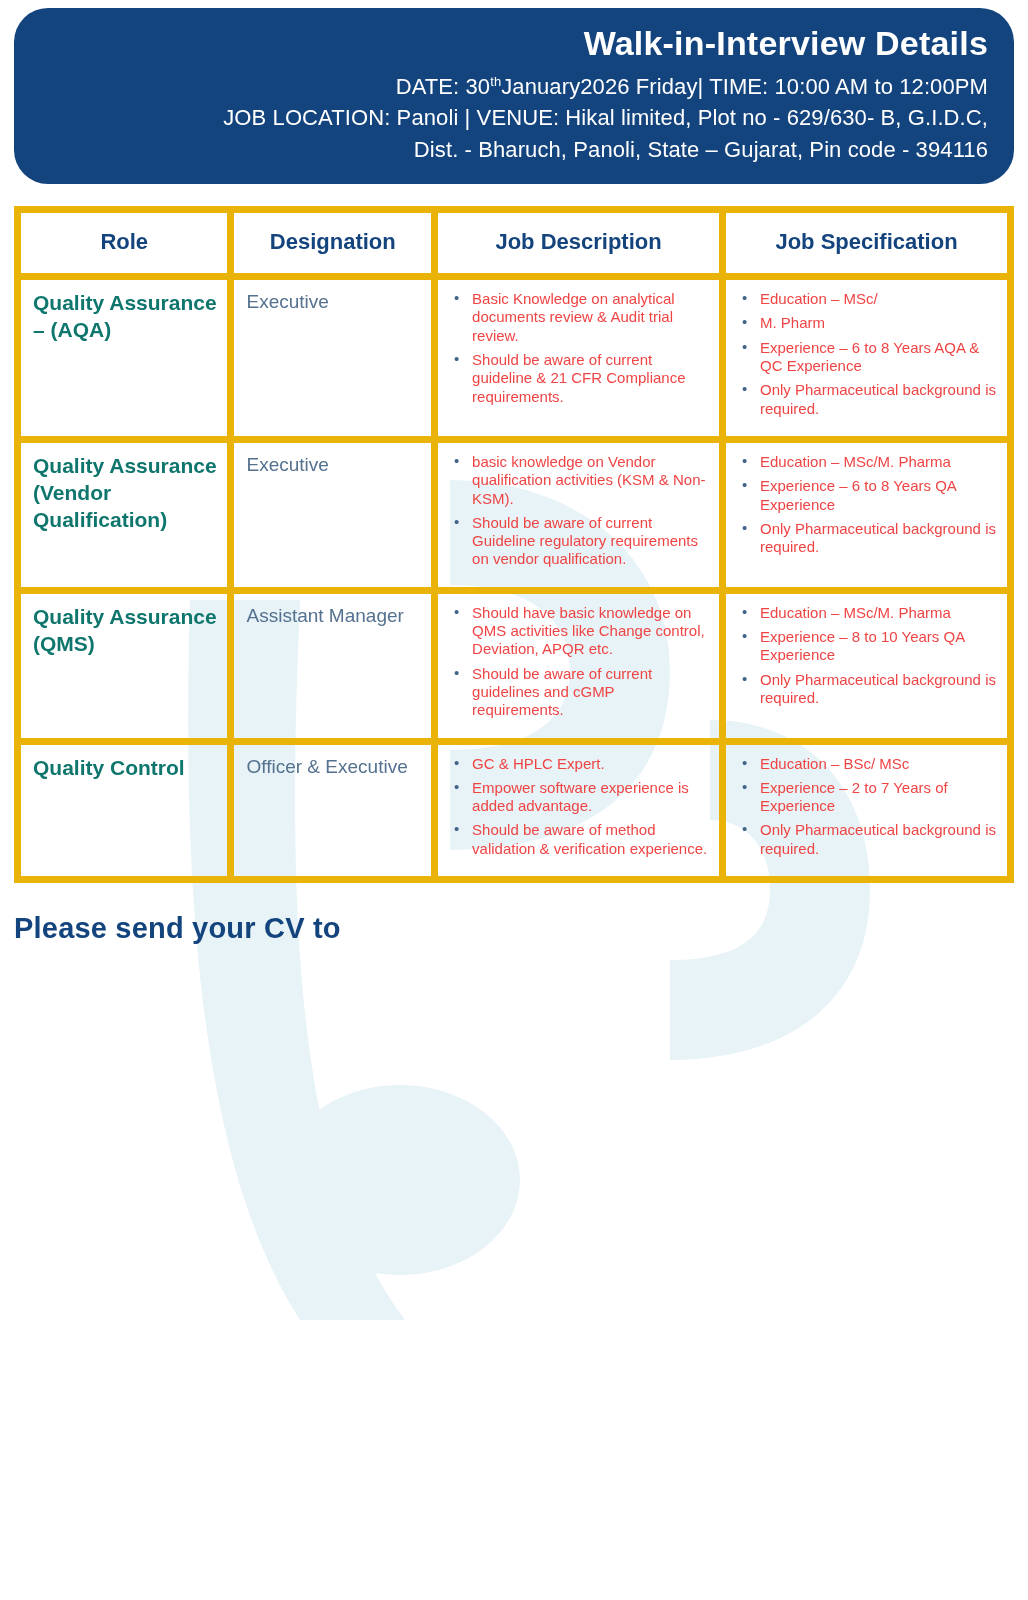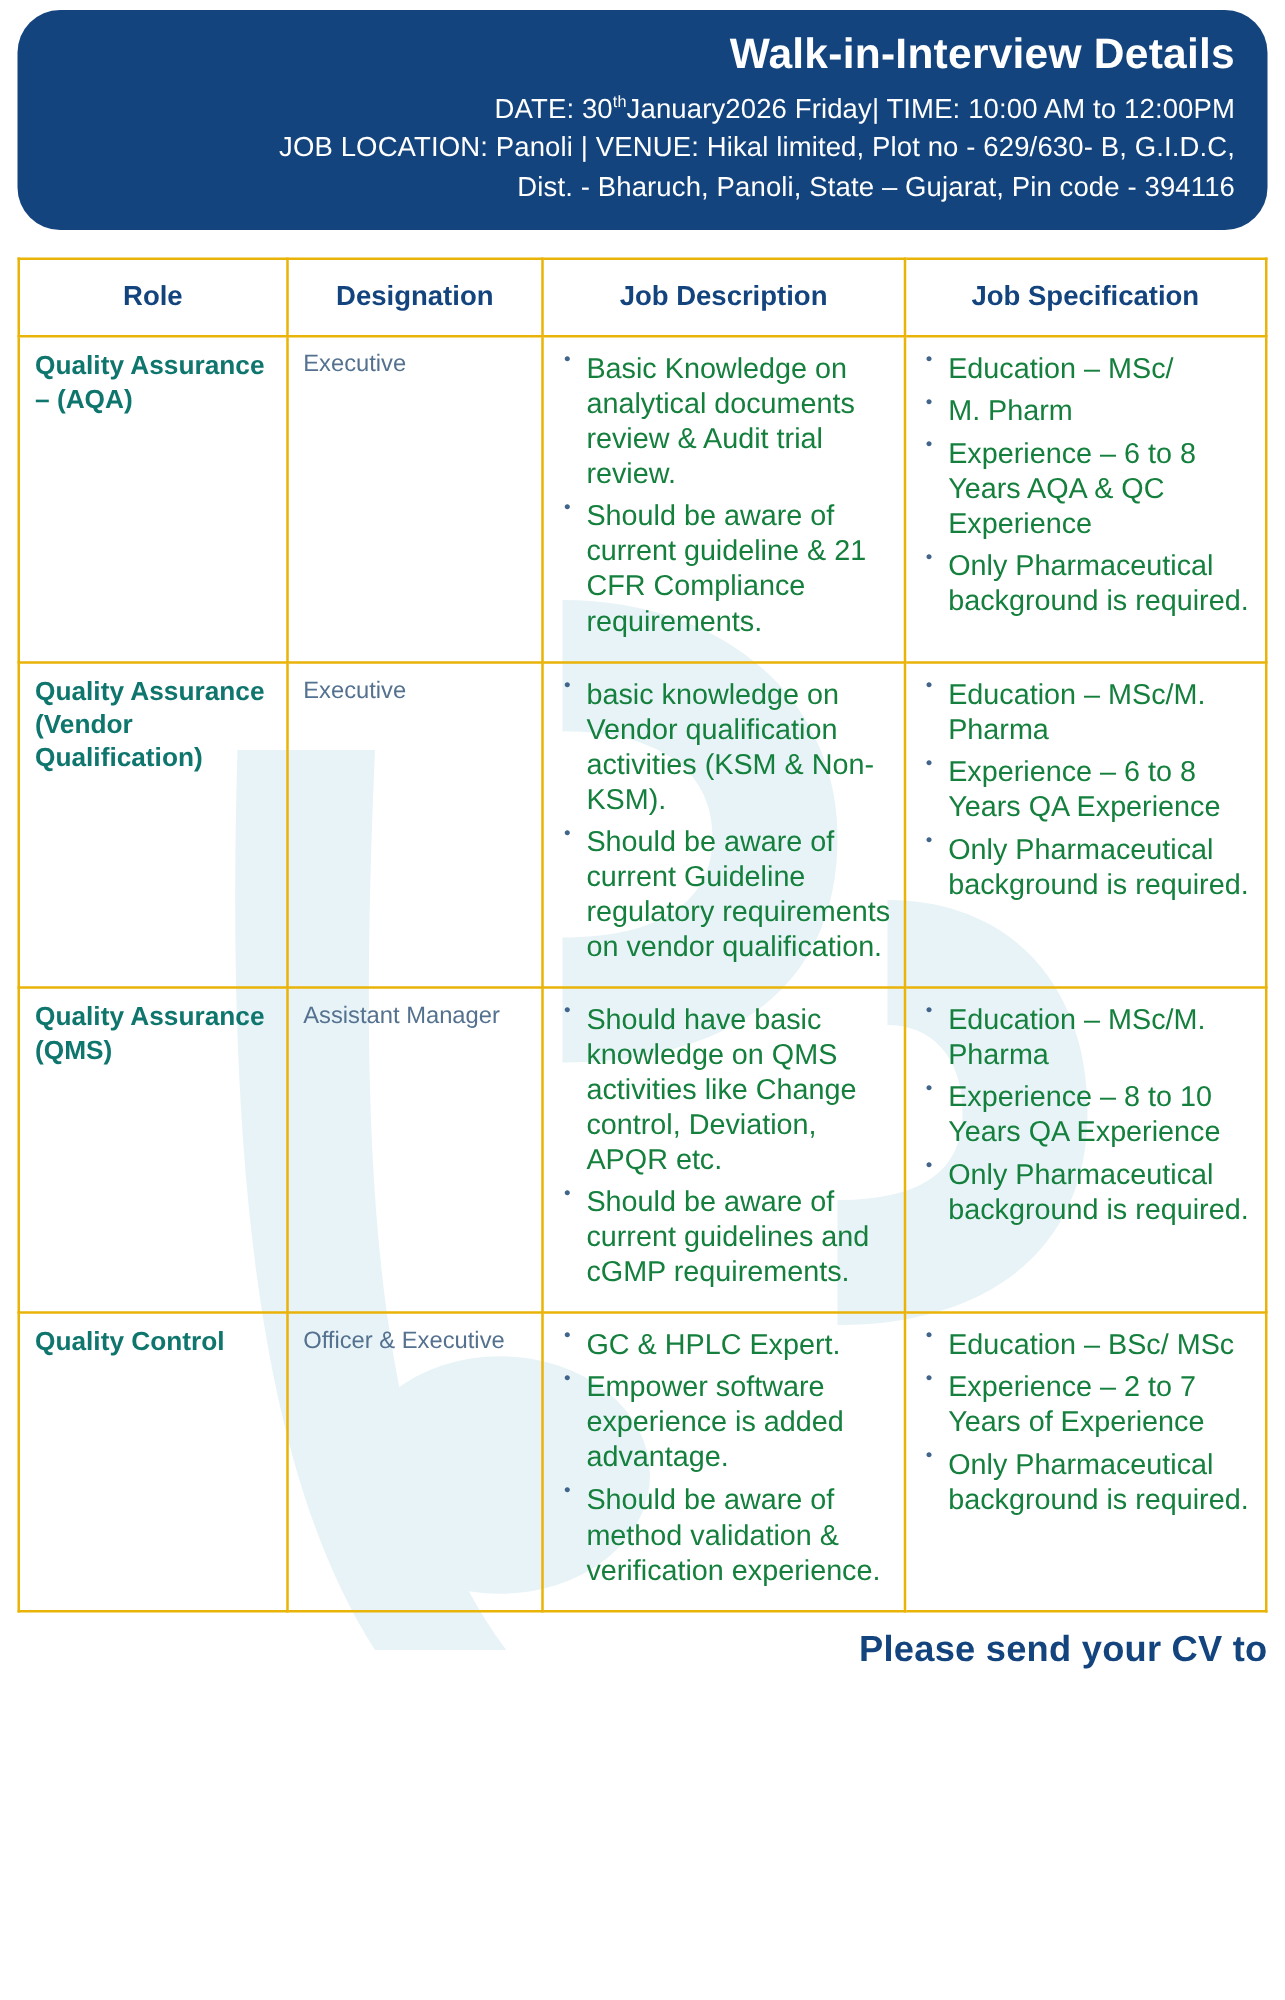--- a/index.html
+++ b/index.html
@@ -61,21 +61,21 @@
   }
 
   
   table.jobs {
     width: 100%;
     border-collapse: collapse;
     margin-top: 22px;
     table-layout: fixed;
   }
   table.jobs th, table.jobs td {
-    border: 2px solid #eab308;
+    border: 7px solid #eab308;
     vertical-align: top;
     padding: 10px 10px 12px 12px;
     background: transparent;
   }
   table.jobs thead th {
     text-align: center;
     color: #14447e;
     font-size: 22px;
     font-weight: 700;
     padding: 16px 6px 18px 6px;
@@ -98,39 +98,39 @@
     font-size: 19px;
     line-height: 1.25;
   }
   ul.bullets {
     margin: 0;
     padding: 0 0 0 20px;
     list-style: none;
   }
   ul.bullets li {
     position: relative;
-    color: #15803d;
-    font-size: 23px;
+    color: #ef4444;
+    font-size: 15px;
     line-height: 1.22;
     margin-bottom: 6px;
     padding-left: 2px;
   }
   ul.bullets li:before {
     content: "\2022";
     position: absolute;
     left: -16px;
     top: -1px;
     font-size: 15px;
     color: #41648b;
   }
 
   
   .footer {
-    text-align: right;
-    margin-top: 14px;
+    text-align: left;
+    margin-top: 29px;
   }
   .cv-line {
     color: #14447e;
     font-size: 29px;
     font-weight: 700;
     letter-spacing: .2px;
   }
   .emails {
     margin-top: 34px;
   }

